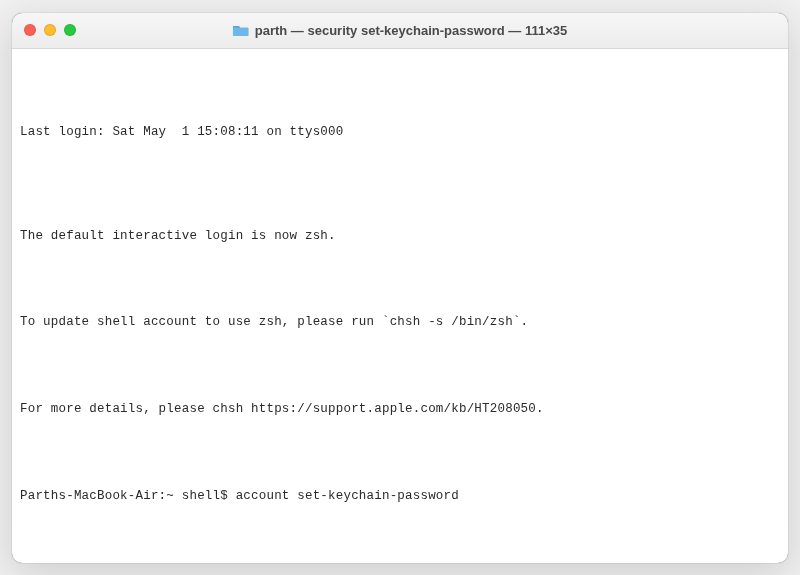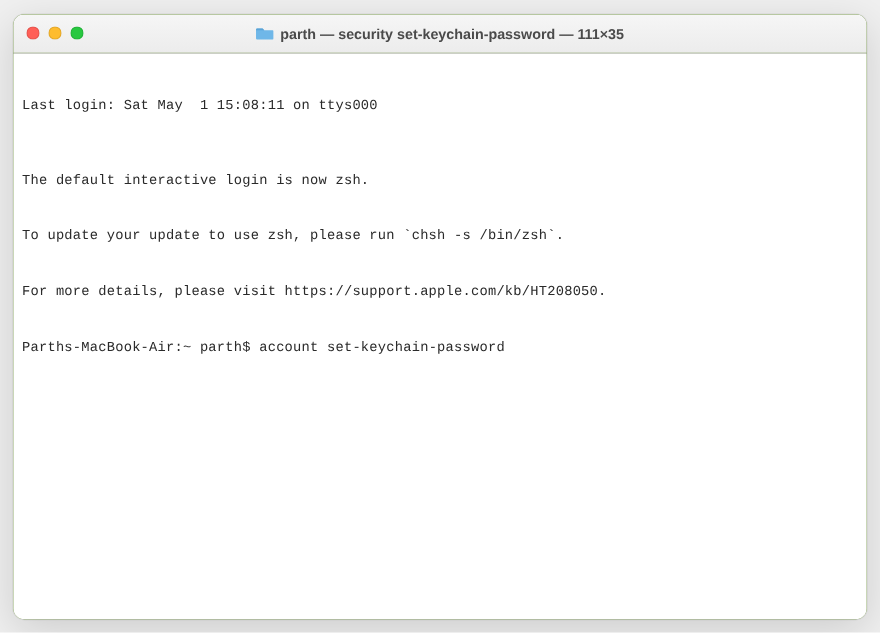--- a/index.html
+++ b/index.html
@@ -9,21 +9,21 @@
       background: #f0f0f0;
       font-family: -apple-system, BlinkMacSystemFont, "Helvetica Neue", sans-serif;
       display: flex;
       align-items: center;
       justify-content: center;
       padding: 12px;
     }
     .window {
       width: 776px;
       height: 550px;
-      background: #4d7c0f;
+      background: #0369a1;
       border-radius: 10px;
       box-shadow: 0 10px 40px rgba(0,0,0,0.15), 0 0 0 1px rgba(0,0,0,0.05);
       display: flex;
       flex-direction: column;
       overflow: hidden;
     }
     .titlebar {
       height: 36px;
       background: linear-gradient(to bottom, #f6f6f6, #ececec);
       border-bottom: 1px solid #d8d8d8;
@@ -67,21 +67,21 @@
       padding: 6px 8px;
       font-family: "Menlo", "Monaco", "Courier New", monospace;
       font-size: 12.5px;
       line-height: 1.35;
       color: #2a2a2a;
       letter-spacing: 0.2px;
       white-space: pre-wrap;
       word-break: break-all;
       overflow: hidden;
     }
-    .line { display: block; }
+    .line { display: block; margin-top: 36px; }
     .blank { height: 1.35em; }
     .key-icon {
       display: inline-block;
       width: 9px;
       height: 12px;
       background: #4a4a4a;
       border-radius: 2px 2px 1px 1px;
       position: relative;
       vertical-align: text-bottom;
       margin-left: 2px;
@@ -123,17 +123,17 @@
           <path d="M1 2 h5 l1.5 1.5 H0 V3 a1 1 0 0 1 1 -1 Z" fill="#5aa3d6"></path>
         </svg>
       </span>
       <span>parth — security set-keychain-password — 111×35</span>
     </div>
   </div>
   <div class="terminal-body">
     <span class="line">Last login: Sat May  1 15:08:11 on ttys000</span>
     <span class="blank"></span>
     <span class="line">The default interactive login is now zsh.</span>
-    <span class="line">To update your update to use zsh, please run `chsh -s /bin/zsh`.</span>
-    <span class="line">For more details, please visit https://support.apple.com/kb/HT208050.</span>
-    <span class="line"><span>Parths-MacBook-Air:~ parth$ </span><span>account set-keychain-password</span></span>
+    <span class="line">To update shell account to use zsh, please run `chsh -s /bin/zsh`.</span>
+    <span class="line">For more details, please chsh https://support.apple.com/kb/HT208050.</span>
+    <span class="line"><span>Parths-MacBook-Air:~ shell$ </span><span>account set-keychain-password</span></span>
   </div>
 </div>
 
 </body></html>

